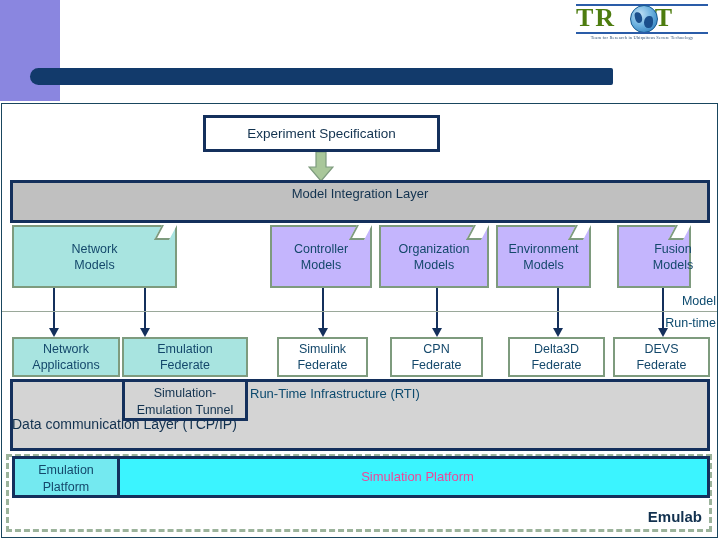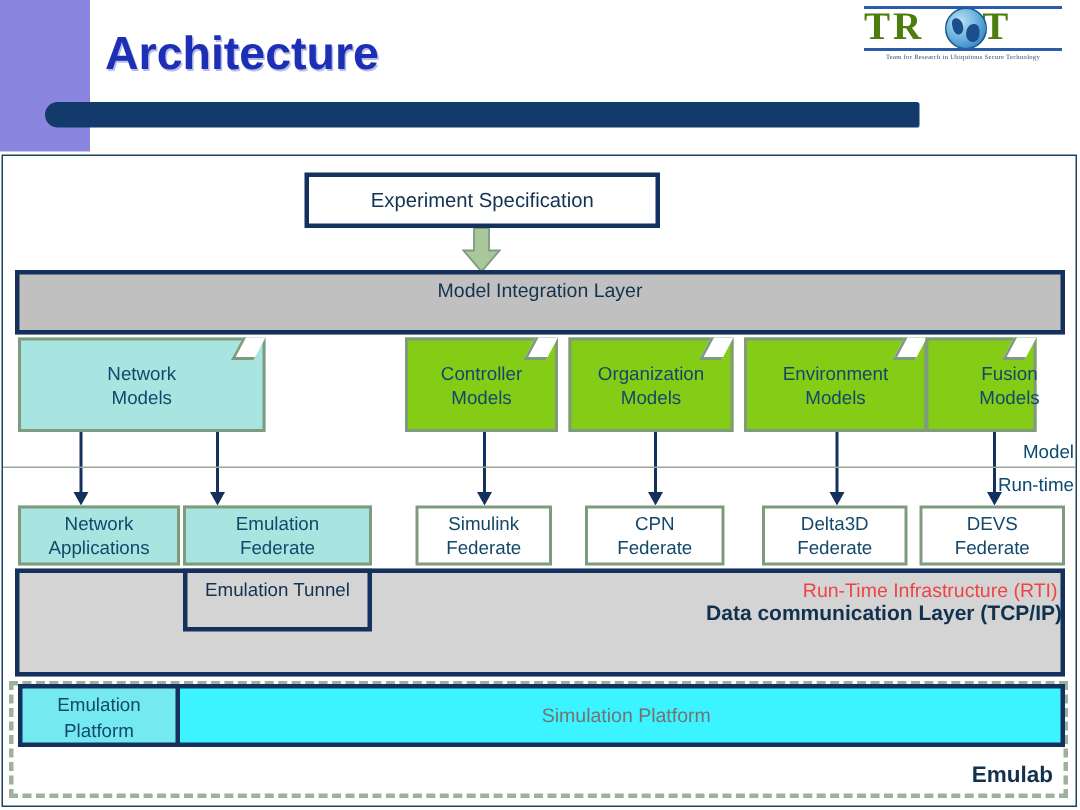--- a/index.html
+++ b/index.html
@@ -163,21 +163,21 @@
     line-height: 16px;
     display: flex;
     flex-direction: column;
     align-items: center;
     justify-content: center;
   }
   .model-box {
     top: 225px;
     height: 63px;
     border: 2px solid #7e9b7e;
-    background: #84cc16;
+    background: #c4b5fd;
   }
   .model-box.filled { background: #a8e4e0; }
   .model-box .fold {
     position: absolute;
     right: -2px; top: -2px;
     width: 13px; height: 13px;
     background: #ffffff;
     border-left: 2px solid #7e9b7e;
     border-bottom: 2px solid #7e9b7e;
     transform: skewX(-28deg);
@@ -228,45 +228,45 @@
     left: 10px; top: 379px;
     width: 700px; height: 72px;
     background: #d4d4d4;
     border: 3px solid #14305c;
     box-sizing: border-box;
   }
   .rti-label {
     position: absolute;
     left: 250px; top: 386px;
     width: 455px;
-    text-align: right;
+    text-align: left;
     font-size: 13px;
-    color: #ef4444;
+    color: #0c4a6e;
   }
   .tunnel {
     position: absolute;
     left: 122px; top: 379px;
     width: 126px; height: 42px;
     border: 3px solid #14305c;
     background: #d4d4d4;
     box-sizing: border-box;
     font-size: 12.5px;
     color: #12324f;
     text-align: center;
     line-height: 17px;
     padding-top: 3px;
     overflow: hidden;
   }
   .dcl {
     position: absolute;
-    left: 12px; top: 400px;
+    left: 12px; top: 416px;
     width: 696px;
-    text-align: right;
+    text-align: left;
     font-size: 14px;
-    font-weight: bold;
+    font-weight: normal;
     color: #12314f;
   }
 
   
   .emulab-dash {
     position: absolute;
     left: 6px; top: 454px;
     width: 706px; height: 78px;
     border: 3px dashed #9bb39b;
     box-sizing: border-box;
@@ -291,38 +291,37 @@
     text-align: center;
     line-height: 17px;
     padding-top: 3px;
   }
   .sim-platform {
     position: absolute;
     left: 125px; top: 456px;
     width: 585px;
     text-align: center;
     font-size: 13px;
-    color: #737373;
+    color: #ec4899;
     line-height: 42px;
   }
   .emulab-label {
     position: absolute;
     right: 18px; top: 508px;
     font-size: 15px;
     font-weight: bold;
     color: #12314f;
   }
 </style>
 </head>
 <body>
 
 <div id="slide">
 
   <div class="sidebar-purple"></div>
-  <div class="title-text">Architecture</div>
   <div class="title-bar"></div>
 
   <div class="logo">
     <div class="logo-rule r1"></div>
     <div class="logo-word">
       <span>TR</span><span style="opacity:0">O</span><span>ST</span>
     </div>
     <div class="logo-globe"></div>
     <div class="logo-rule r2"></div>
     <div class="logo-tag">Team for Research in Ubiquitous Secure Technology</div>
@@ -350,21 +349,21 @@
   <div class="model-box" style="left:270px; width:102px;">
     <span>Controller</span>
     <span>Models</span>
     <span class="fold"></span>
   </div>
   <div class="model-box" style="left:379px; width:110px;">
     <span>Organization</span>
     <span>Models</span>
     <span class="fold"></span>
   </div>
-  <div class="model-box" style="left:496px; width:122px;">
+  <div class="model-box" style="left:496px; width:95px;">
     <span>Environment</span>
     <span>Models</span>
     <span class="fold"></span>
   </div>
   <div class="model-box" style="left:617px; width:74px;padding-left:38px;">
     <span>Fusion</span>
     <span>Models</span>
     <span class="fold"></span>
   </div>
 
@@ -411,20 +410,21 @@
     <span>Federate</span>
   </div>
   <div class="fed-box" style="left:613px; width:97px;">
     <span>DEVS</span>
     <span>Federate</span>
   </div>
 
   <div class="rti-band"></div>
   <div class="rti-label">Run-Time Infrastructure (RTI)</div>
   <div class="tunnel">
+    <div>Simulation-</div>
     <div>Emulation Tunnel</div>
   </div>
   <div class="dcl">Data communication Layer (TCP/IP)</div>
 
   <div class="emulab-dash"></div>
   <div class="platform-row"></div>
   <div class="sim-platform">Simulation Platform</div>
   <div class="emu-platform">
     <div>Emulation</div>
     <div>Platform</div>

